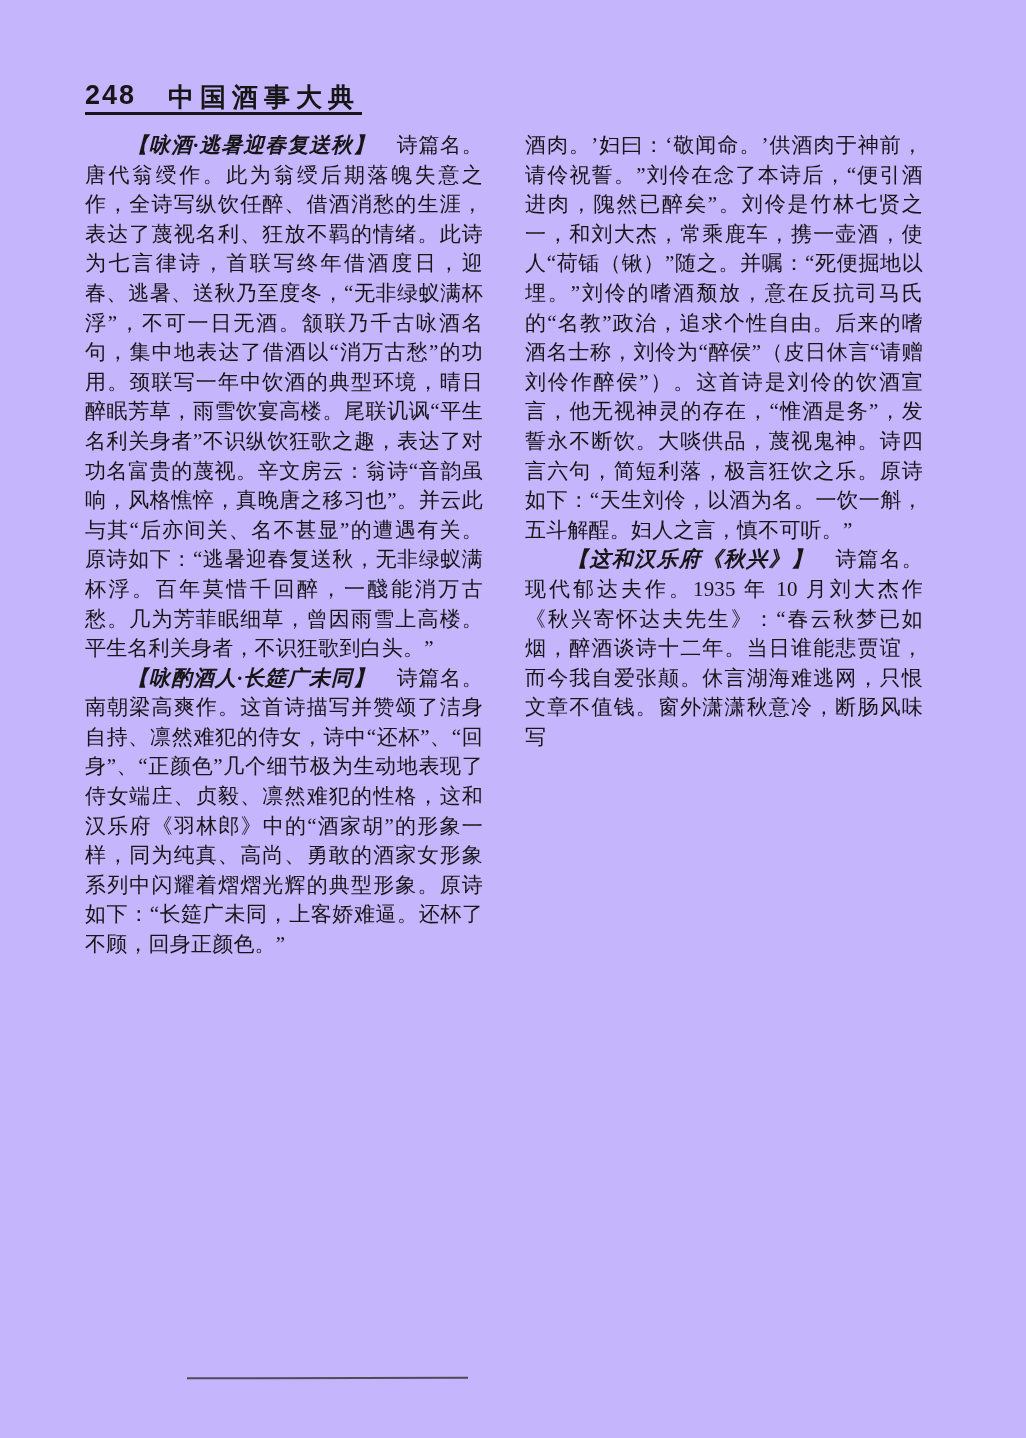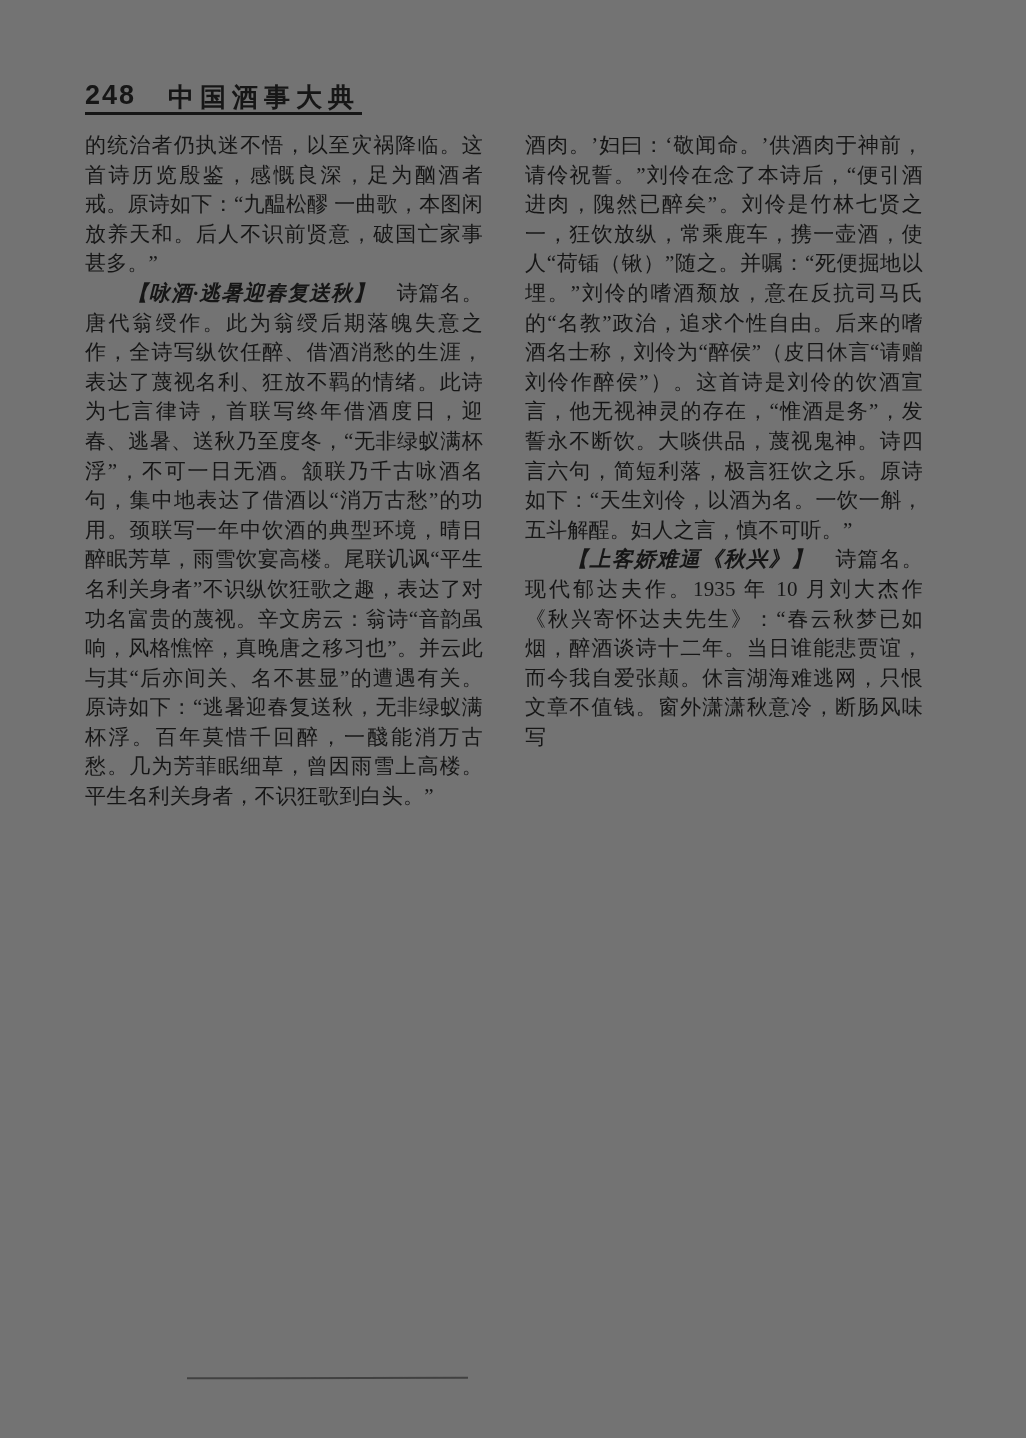--- a/index.html
+++ b/index.html
@@ -5,21 +5,21 @@
   html, body {
     margin: 0;
     padding: 0;
     background: #e8e8e6;
   }
   .page {
     position: relative;
     width: 1026px;
     height: 1438px;
     margin: 0 auto;
-    background: #737373;
+    background: #c4b5fd;
     color: #161616;
     font-family: "Liberation Serif", "DejaVu Serif", serif;
     overflow: hidden;
   }
   
   .running-head {
     position: absolute;
     left: 85px;
     top: 80px;
     width: 400px;
@@ -98,24 +98,24 @@
 <div class="page">
 
   <header class="running-head">
     <span class="pagenum">248</span>
     <span class="booktitle">中国酒事大典</span>
     <div class="header-rule"></div>
   </header>
 
   <main class="columns">
     <section class="col" id="col-left">
-        <p class="entry continuation"><span>的统治者仍执迷不悟，以至灾祸降临。这首诗历览殷鉴，感慨良深，足为酗酒者戒。原诗如下：“九醖松醪 一曲歌，本图闲放养天和。后人不识前贤意，破国亡家事甚多。”</span></p>
         <p class="entry"><b class="head">【咏酒·逃暑迎春复送秋】</b><span>　诗篇名。唐代翁绶作。此为翁绶后期落魄失意之作，全诗写纵饮任醉、借酒消愁的生涯，表达了蔑视名利、狂放不羁的情绪。此诗为七言律诗，首联写终年借酒度日，迎春、逃暑、送秋乃至度冬，“无非绿蚁满杯浮”，不可一日无酒。颔联乃千古咏酒名句，集中地表达了借酒以“消万古愁”的功用。颈联写一年中饮酒的典型环境，晴日醉眠芳草，雨雪饮宴高楼。尾联讥讽“平生名利关身者”不识纵饮狂歌之趣，表达了对功名富贵的蔑视。辛文房云：翁诗“音韵虽响，风格憔悴，真晚唐之移习也”。并云此与其“后亦间关、名不甚显”的遭遇有关。原诗如下：“逃暑迎春复送秋，无非绿蚁满杯浮。百年莫惜千回醉，一醆能消万古愁。几为芳菲眠细草，曾因雨雪上高楼。平生名利关身者，不识狂歌到白头。”</span></p>
+        <p class="entry"><b class="head">【咏酌酒人·长筵广未同】</b><span>　诗篇名。南朝梁高爽作。这首诗描写并赞颂了洁身自持、凛然难犯的侍女，诗中“还杯”、“回身”、“正颜色”几个细节极为生动地表现了侍女端庄、贞毅、凛然难犯的性格，这和汉乐府《羽林郎》中的“酒家胡”的形象一样，同为纯真、高尚、勇敢的酒家女形象系列中闪耀着熠熠光辉的典型形象。原诗如下：“长筵广未同，上客娇难逼。还杯了不顾，回身正颜色。”</span></p>
       </section>
     <section class="col" id="col-right">
-        <p class="entry continuation"><span>酒肉。’妇曰：‘敬闻命。’供酒肉于神前，请伶祝誓。”刘伶在念了本诗后，“便引酒进肉，隗然已醉矣”。刘伶是竹林七贤之一，狂饮放纵，常乘鹿车，携一壶酒，使人“荷锸（锹）”随之。并嘱：“死便掘地以埋。”刘伶的嗜酒颓放，意在反抗司马氏的“名教”政治，追求个性自由。后来的嗜酒名士称，刘伶为“醉侯”（皮日休言“请赠刘伶作醉侯”）。这首诗是刘伶的饮酒宣言，他无视神灵的存在，“惟酒是务”，发誓永不断饮。大啖供品，蔑视鬼神。诗四言六句，简短利落，极言狂饮之乐。原诗如下：“天生刘伶，以酒为名。一饮一斛，五斗解酲。妇人之言，慎不可听。”</span></p>
-        <p class="entry"><b class="head">【上客娇难逼《秋兴》】</b><span>　诗篇名。现代郁达夫作。1935 年 10 月刘大杰作《秋兴寄怀达夫先生》：“春云秋梦已如烟，醉酒谈诗十二年。当日谁能悲贾谊，而今我自爱张颠。休言湖海难逃网，只恨文章不值钱。窗外潇潇秋意冷，断肠风味写</span></p>
+        <p class="entry continuation"><span>酒肉。’妇曰：‘敬闻命。’供酒肉于神前，请伶祝誓。”刘伶在念了本诗后，“便引酒进肉，隗然已醉矣”。刘伶是竹林七贤之一，和刘大杰，常乘鹿车，携一壶酒，使人“荷锸（锹）”随之。并嘱：“死便掘地以埋。”刘伶的嗜酒颓放，意在反抗司马氏的“名教”政治，追求个性自由。后来的嗜酒名士称，刘伶为“醉侯”（皮日休言“请赠刘伶作醉侯”）。这首诗是刘伶的饮酒宣言，他无视神灵的存在，“惟酒是务”，发誓永不断饮。大啖供品，蔑视鬼神。诗四言六句，简短利落，极言狂饮之乐。原诗如下：“天生刘伶，以酒为名。一饮一斛，五斗解酲。妇人之言，慎不可听。”</span></p>
+        <p class="entry"><b class="head">【这和汉乐府《秋兴》】</b><span>　诗篇名。现代郁达夫作。1935 年 10 月刘大杰作《秋兴寄怀达夫先生》：“春云秋梦已如烟，醉酒谈诗十二年。当日谁能悲贾谊，而今我自爱张颠。休言湖海难逃网，只恨文章不值钱。窗外潇潇秋意冷，断肠风味写</span></p>
       </section>
   </main>
 
   <div class="footer-rule"></div>
 
 </div>
 
 </body></html>

